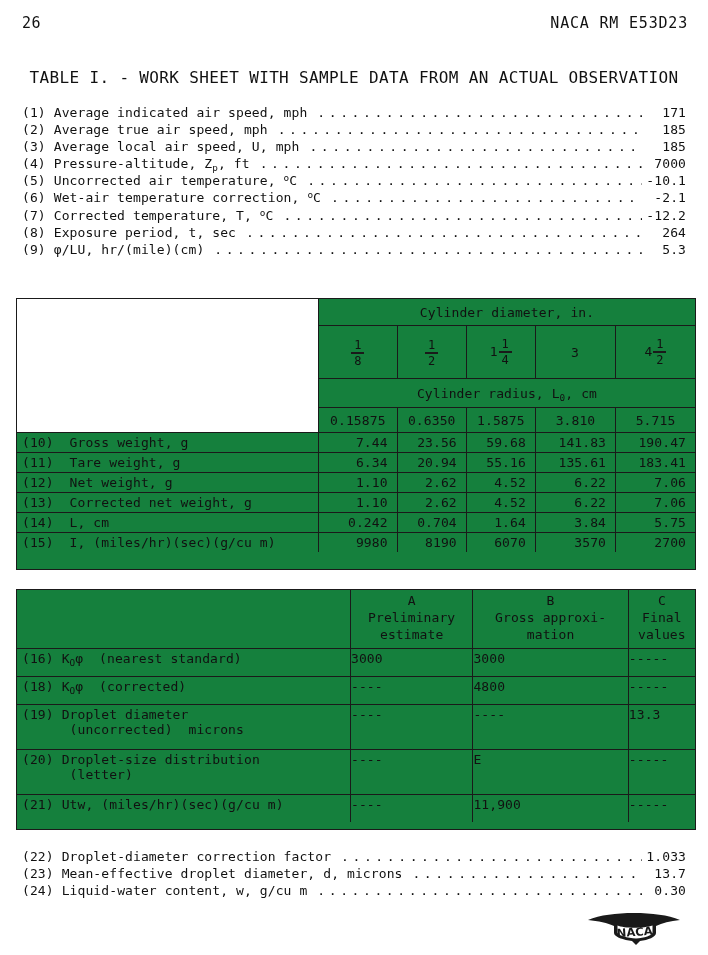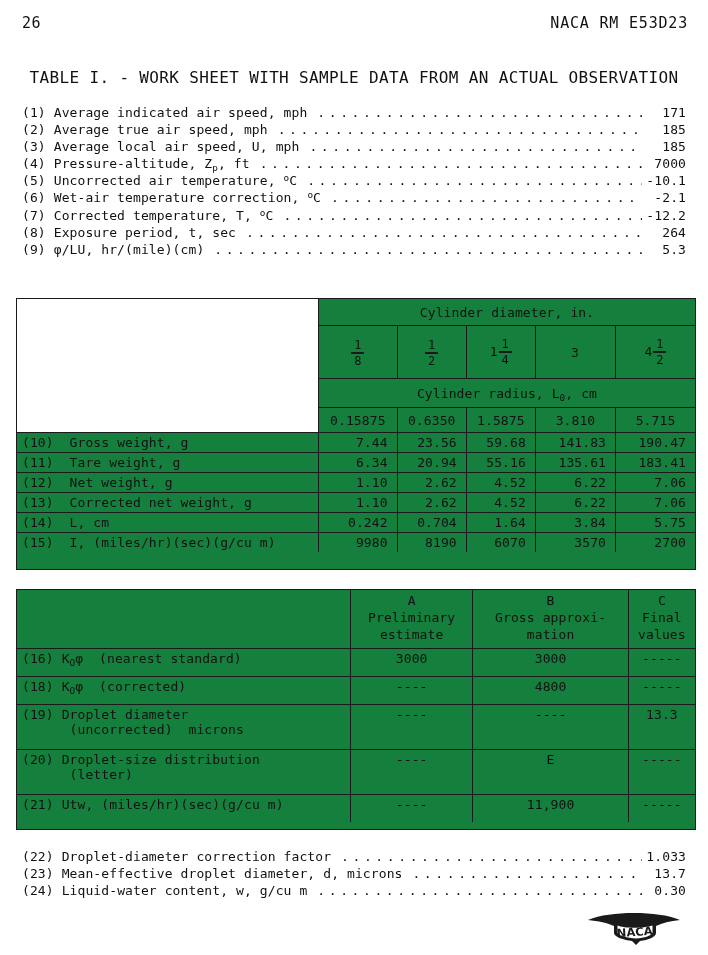--- a/index.html
+++ b/index.html
@@ -188,21 +188,21 @@
   }
   #table2 .lbl {
     text-align: left;
     padding-left: 5px;
     white-space: pre;
     width: 328px;
     vertical-align: top;
     padding-top: 2px;
   }
   #table2 .num {
-    text-align: center;
+    text-align: left;
     white-space: nowrap;
     vertical-align: top;
     padding-top: 2px;
   }
   #table2 .hcell {
     text-align: center;
     vertical-align: top;
     padding-top: 2px;
     height: 56px;
     line-height: 17px;

